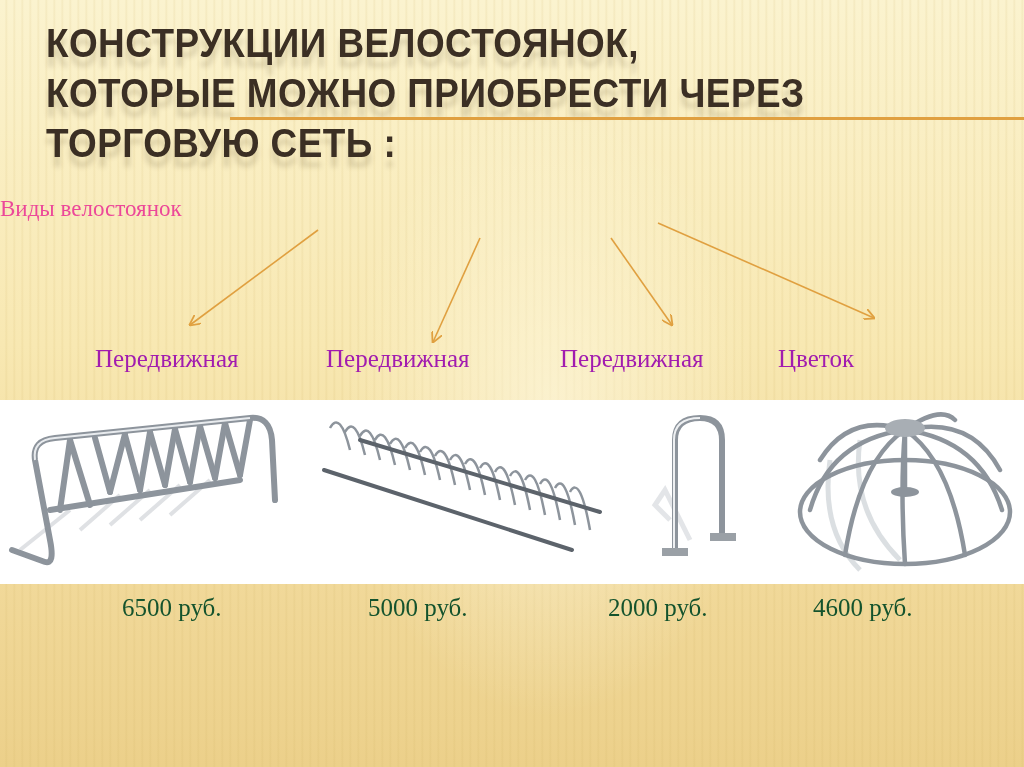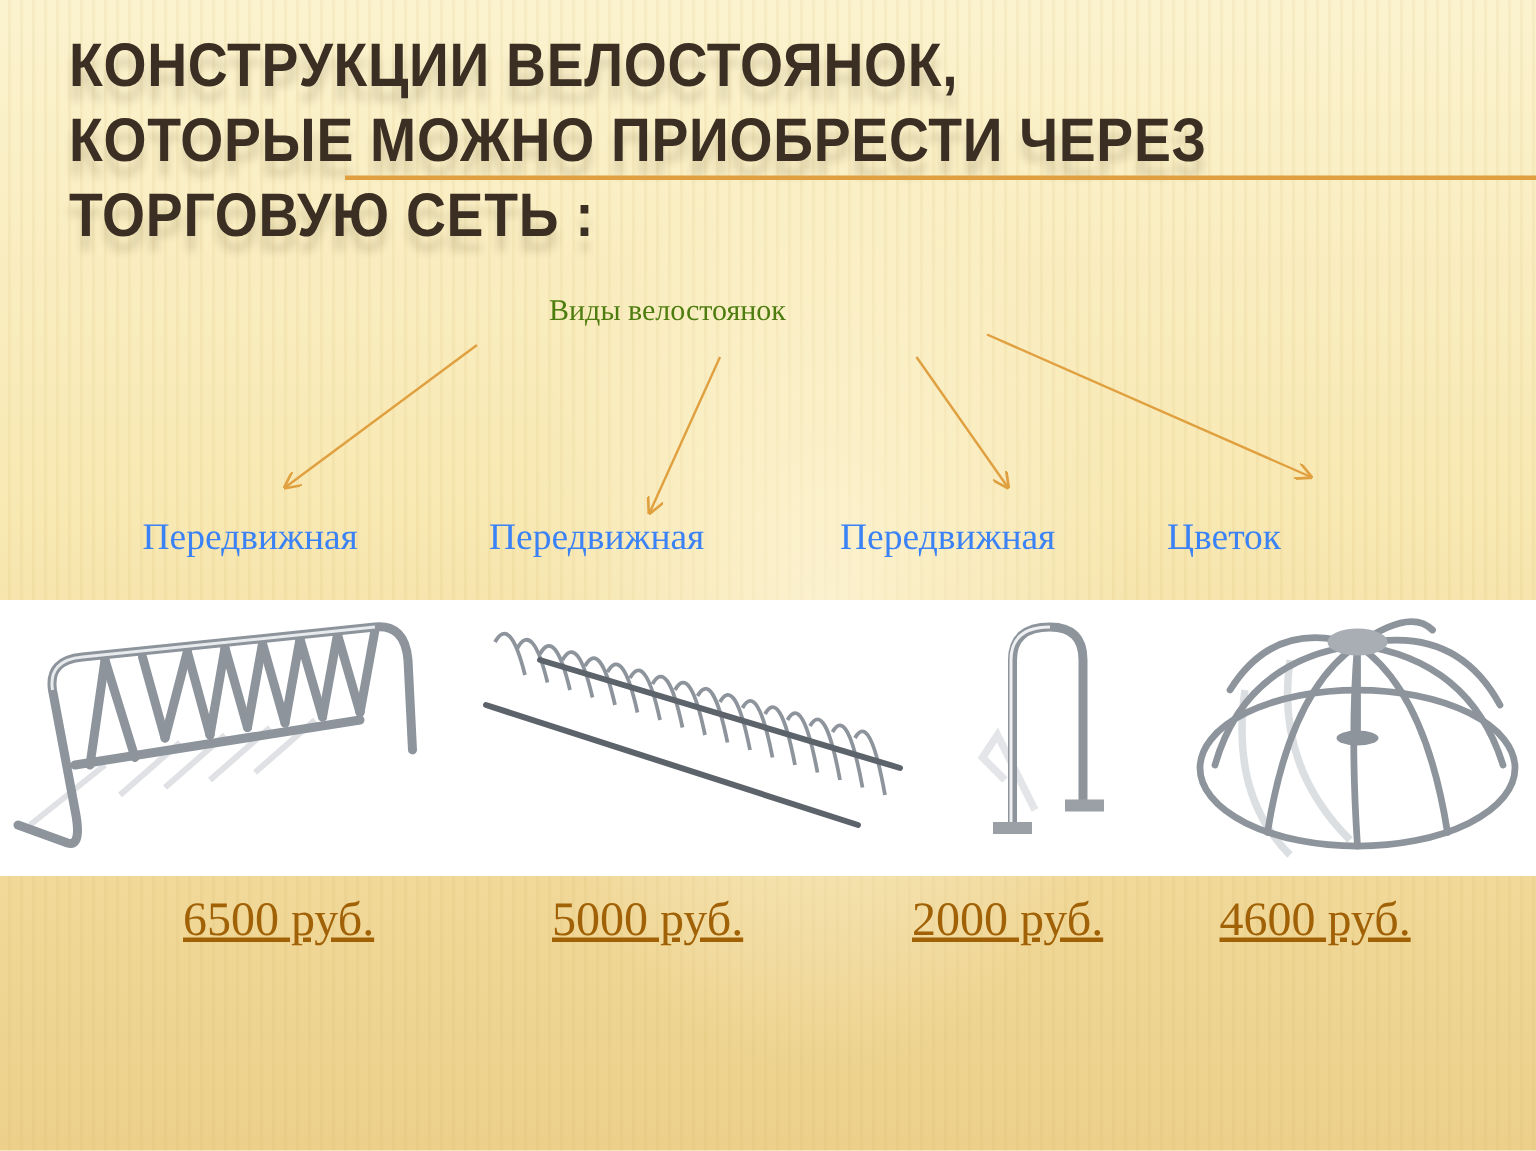--- a/index.html
+++ b/index.html
@@ -24,33 +24,33 @@
     font-size: 41px; line-height: 50px; color: #3b2f24; letter-spacing: 0.5px;
     transform: scaleX(0.9); transform-origin: left top;
     text-shadow: 0 10px 6px rgba(90,70,40,0.18);
   }
   .title span { display: block; }
   .rule {
     position: absolute; left: 230px; top: 117px; width: 794px; height: 3px;
     background: #e0a040;
   }
   .subtitle {
-    position: absolute; left: 0; width: 890px; top: 196px; text-align: center;
-    font-size: 20px; color: #4d7c0f;
+    position: absolute; left: 0; width: 890px; top: 196px; text-align: left;
+    font-size: 23px; color: #ec4899;
   }
   .arrows { position: absolute; left: 0; top: 0; width: 1024px; height: 767px; pointer-events: none; }
   .type-label {
-    position: absolute; top: 345px; font-size: 25px; color: #3b82f6; white-space: nowrap;
+    position: absolute; top: 345px; font-size: 25px; color: #a21caf; white-space: nowrap;
   }
   .strip {
     position: absolute; left: 0; top: 400px; width: 1024px; height: 184px; background: #ffffff;
   }
   .rack { position: absolute; top: 400px; height: 184px; }
   .price {
-    position: absolute; top: 594px; font-size: 32px; color: #a16207; white-space: nowrap; text-decoration: underline;
+    position: absolute; top: 594px; font-size: 25px; color: #14532d; white-space: nowrap;
   }
 </style>
 </head>
 <body>
 
 <div class="stripes"></div>
 <div class="glow"></div>
 
 <h1 class="title">
   <span>КОНСТРУКЦИИ ВЕЛОСТОЯНОК,</span>

